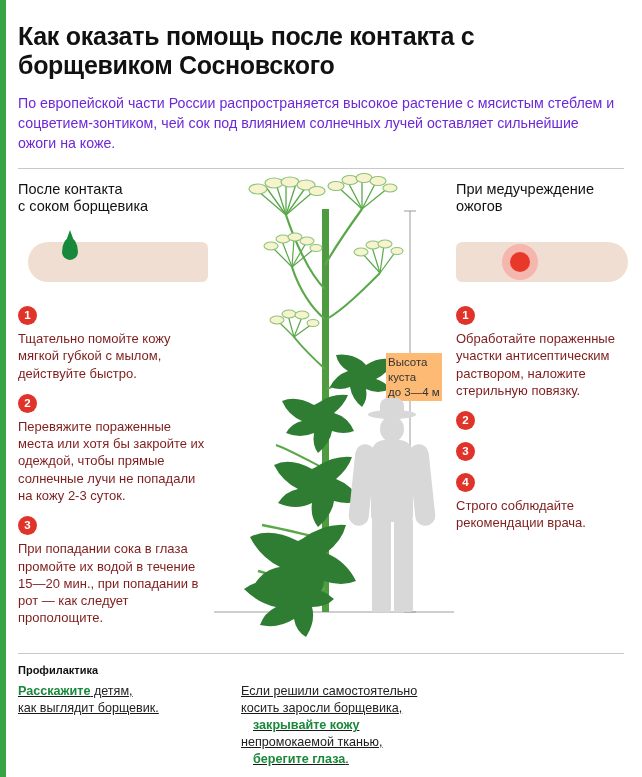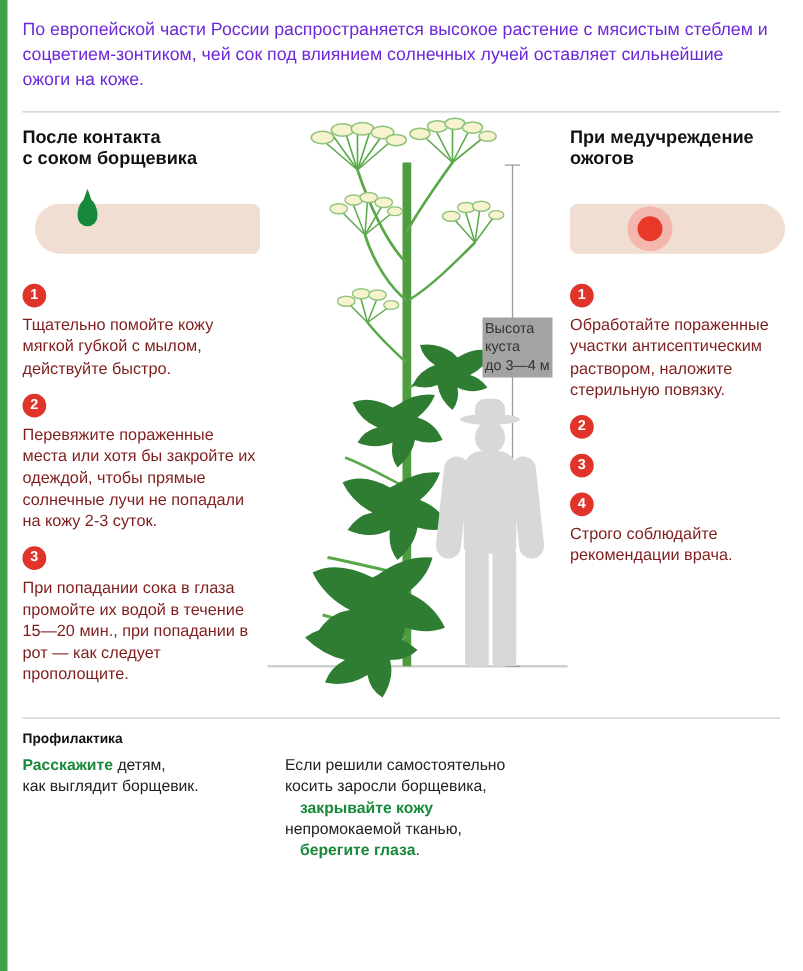--- a/index.html
+++ b/index.html
@@ -69,21 +69,21 @@
     width: 176px;
   }
   .col-mid {
     position: absolute;
     left: 196px; top: 0;
     width: 240px;
     height: 480px;
   }
   .subhead {
     font-size: 14.5px;
-    font-weight: bold;
+    font-weight: normal;
     line-height: 1.22;
     color: #111;
     margin-bottom: 6px;
   }
   .hand-wrap {
     position: relative;
     height: 82px;
     margin-top: 4px;
   }
   .arm {
@@ -149,26 +149,26 @@
     color: #7f1d1d;
   }
   
   .plant-area {
     position: absolute;
     left: 0; top: 0;
     width: 240px; height: 480px;
   }
   .height-label {
     position: absolute;
-    left: 172px; top: 164px;
+    left: 172px; top: 184px;
     font-size: 11.5px;
     line-height: 1.3;
     color: #333;
     text-align: left;
-    background: #a3a3a3;
+    background: #fdba74;
     padding: 2px 2px;
   }
   .human {
     position: absolute;
     left: 126px; top: 225px;
     width: 104px; height: 218px;
   }
   .human .head {
     position: absolute;
     left: 40px; top: 22px;
@@ -240,40 +240,42 @@
     margin-top: 10px;
   }
   .f-head {
     font-size: 11px;
     font-weight: bold;
     color: #111;
     margin-bottom: 7px;
   }
   .f-cols {
     display: flex;
-    gap: 0;
+    gap: 13px;
+    text-decoration: underline;
   }
   .f-col {
     font-size: 12.6px;
     line-height: 1.36;
     color: #222;
   }
   .f-col.c1 { width: 210px; }
   .f-col.c2 { width: 210px; }
   .f-col.c3 { width: 186px; }
   .green-b { color: #18893a; font-weight: bold; }
   .green-b-inline { color: #18893a; font-weight: bold; margin-left: 12px; }
 </style>
 </head>
 <body>
 
 <div class="page">
   <div class="accent-bar"></div>
   <div class="content">
 
+    <h1 class="title">Как оказать помощь после контакта с борщевиком Сосновского</h1>
     <p class="intro">По европейской части России распространяется высокое растение с мясистым стеблем и соцветием-зонтиком, чей сок под влиянием солнечных лучей оставляет сильнейшие ожоги на коже.</p>
     <div class="rule"></div>
 
     <div class="body">
 
       <div class="col-left">
         <div class="subhead" style="white-space:pre-line;">После контакта
 с соком борщевика</div>
         <div class="hand-wrap">
           <div class="arm"></div>

